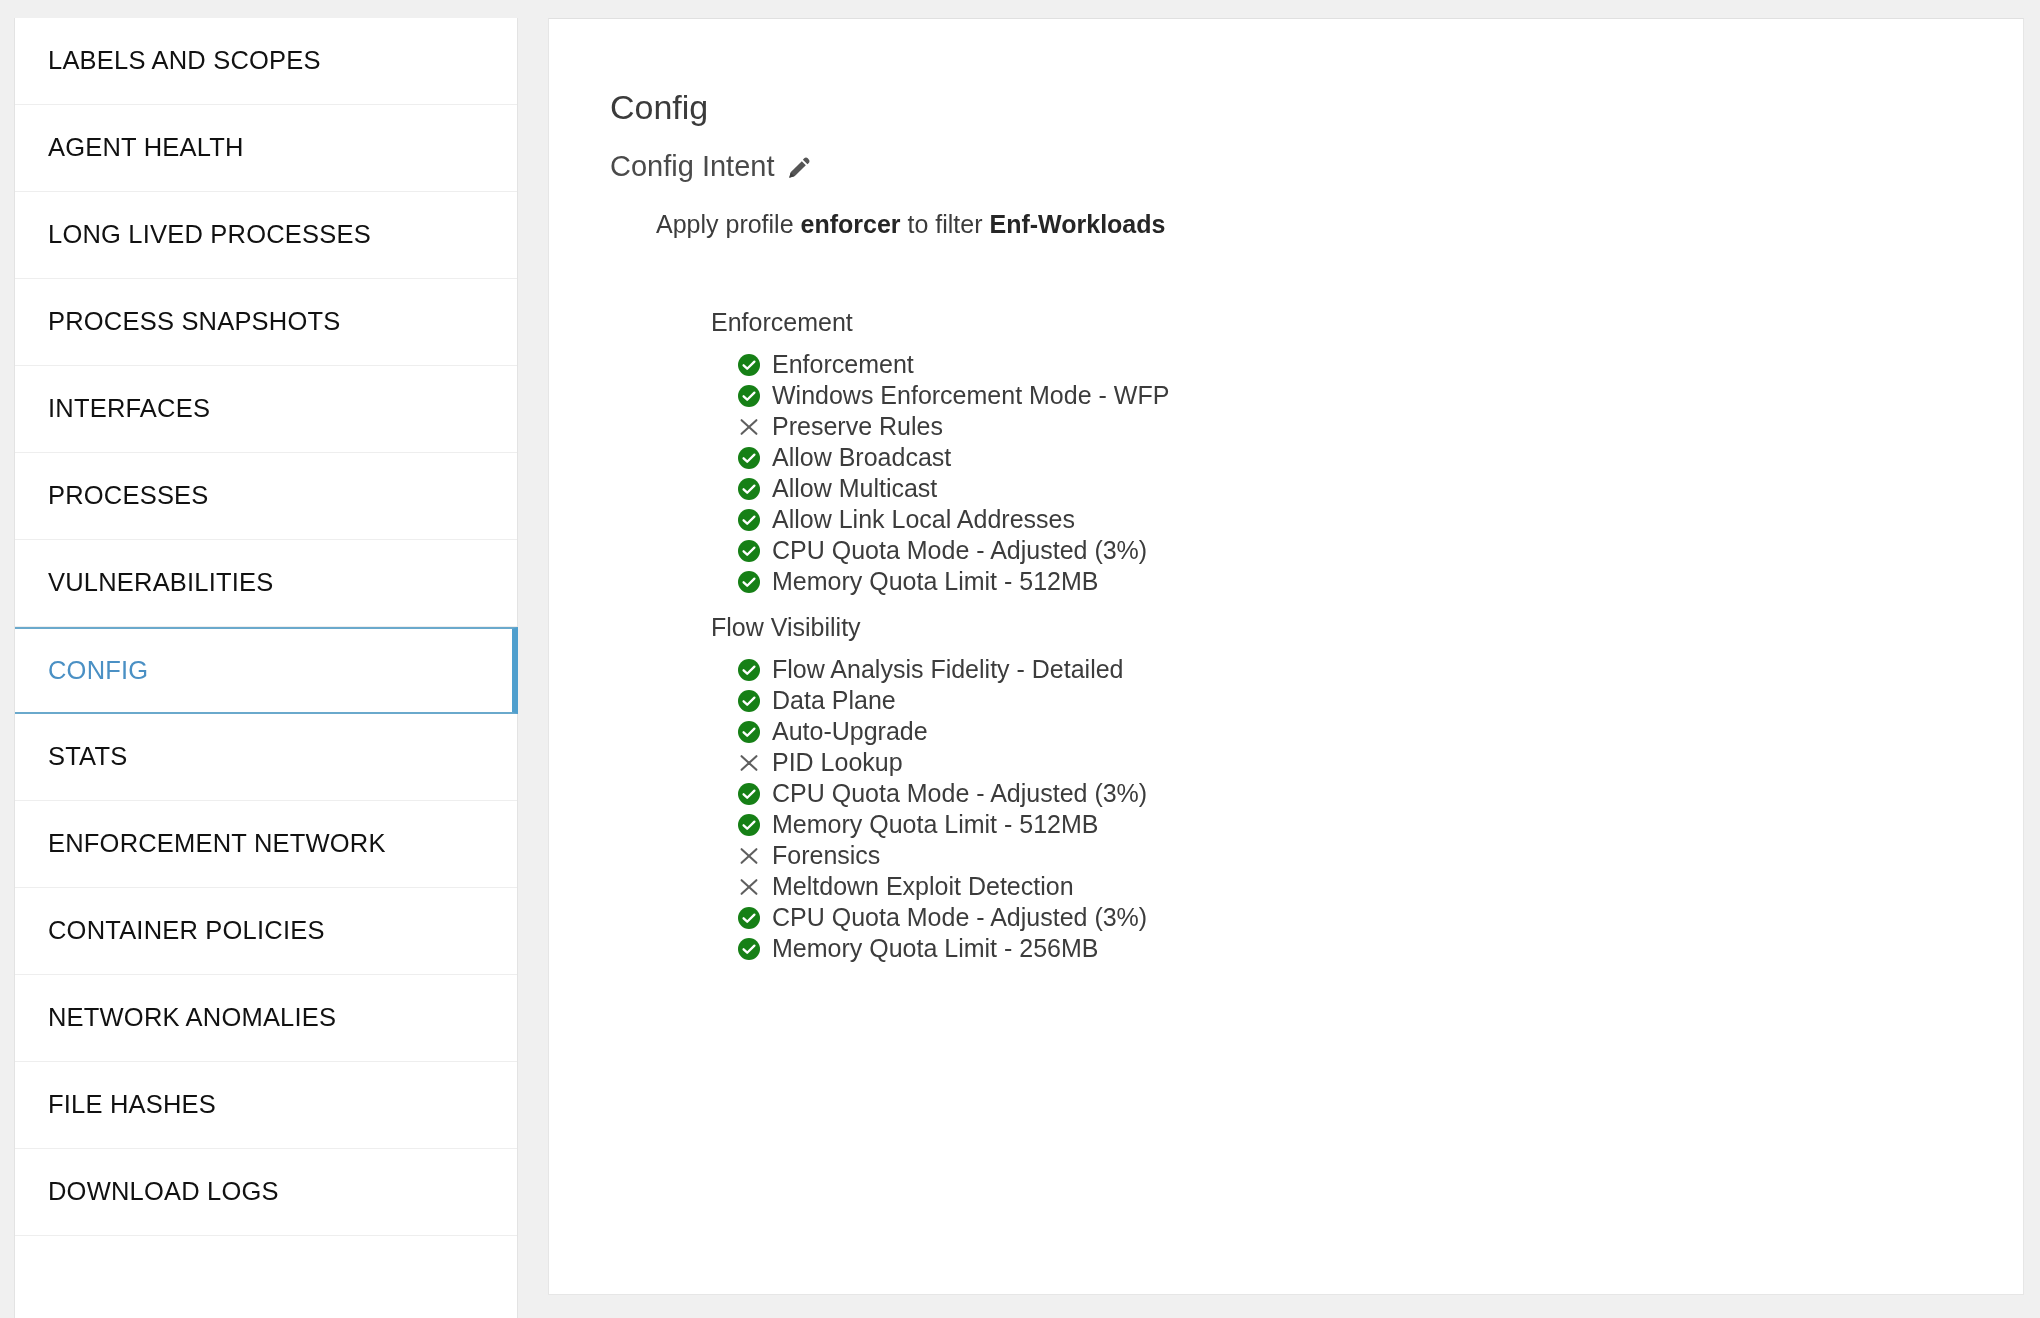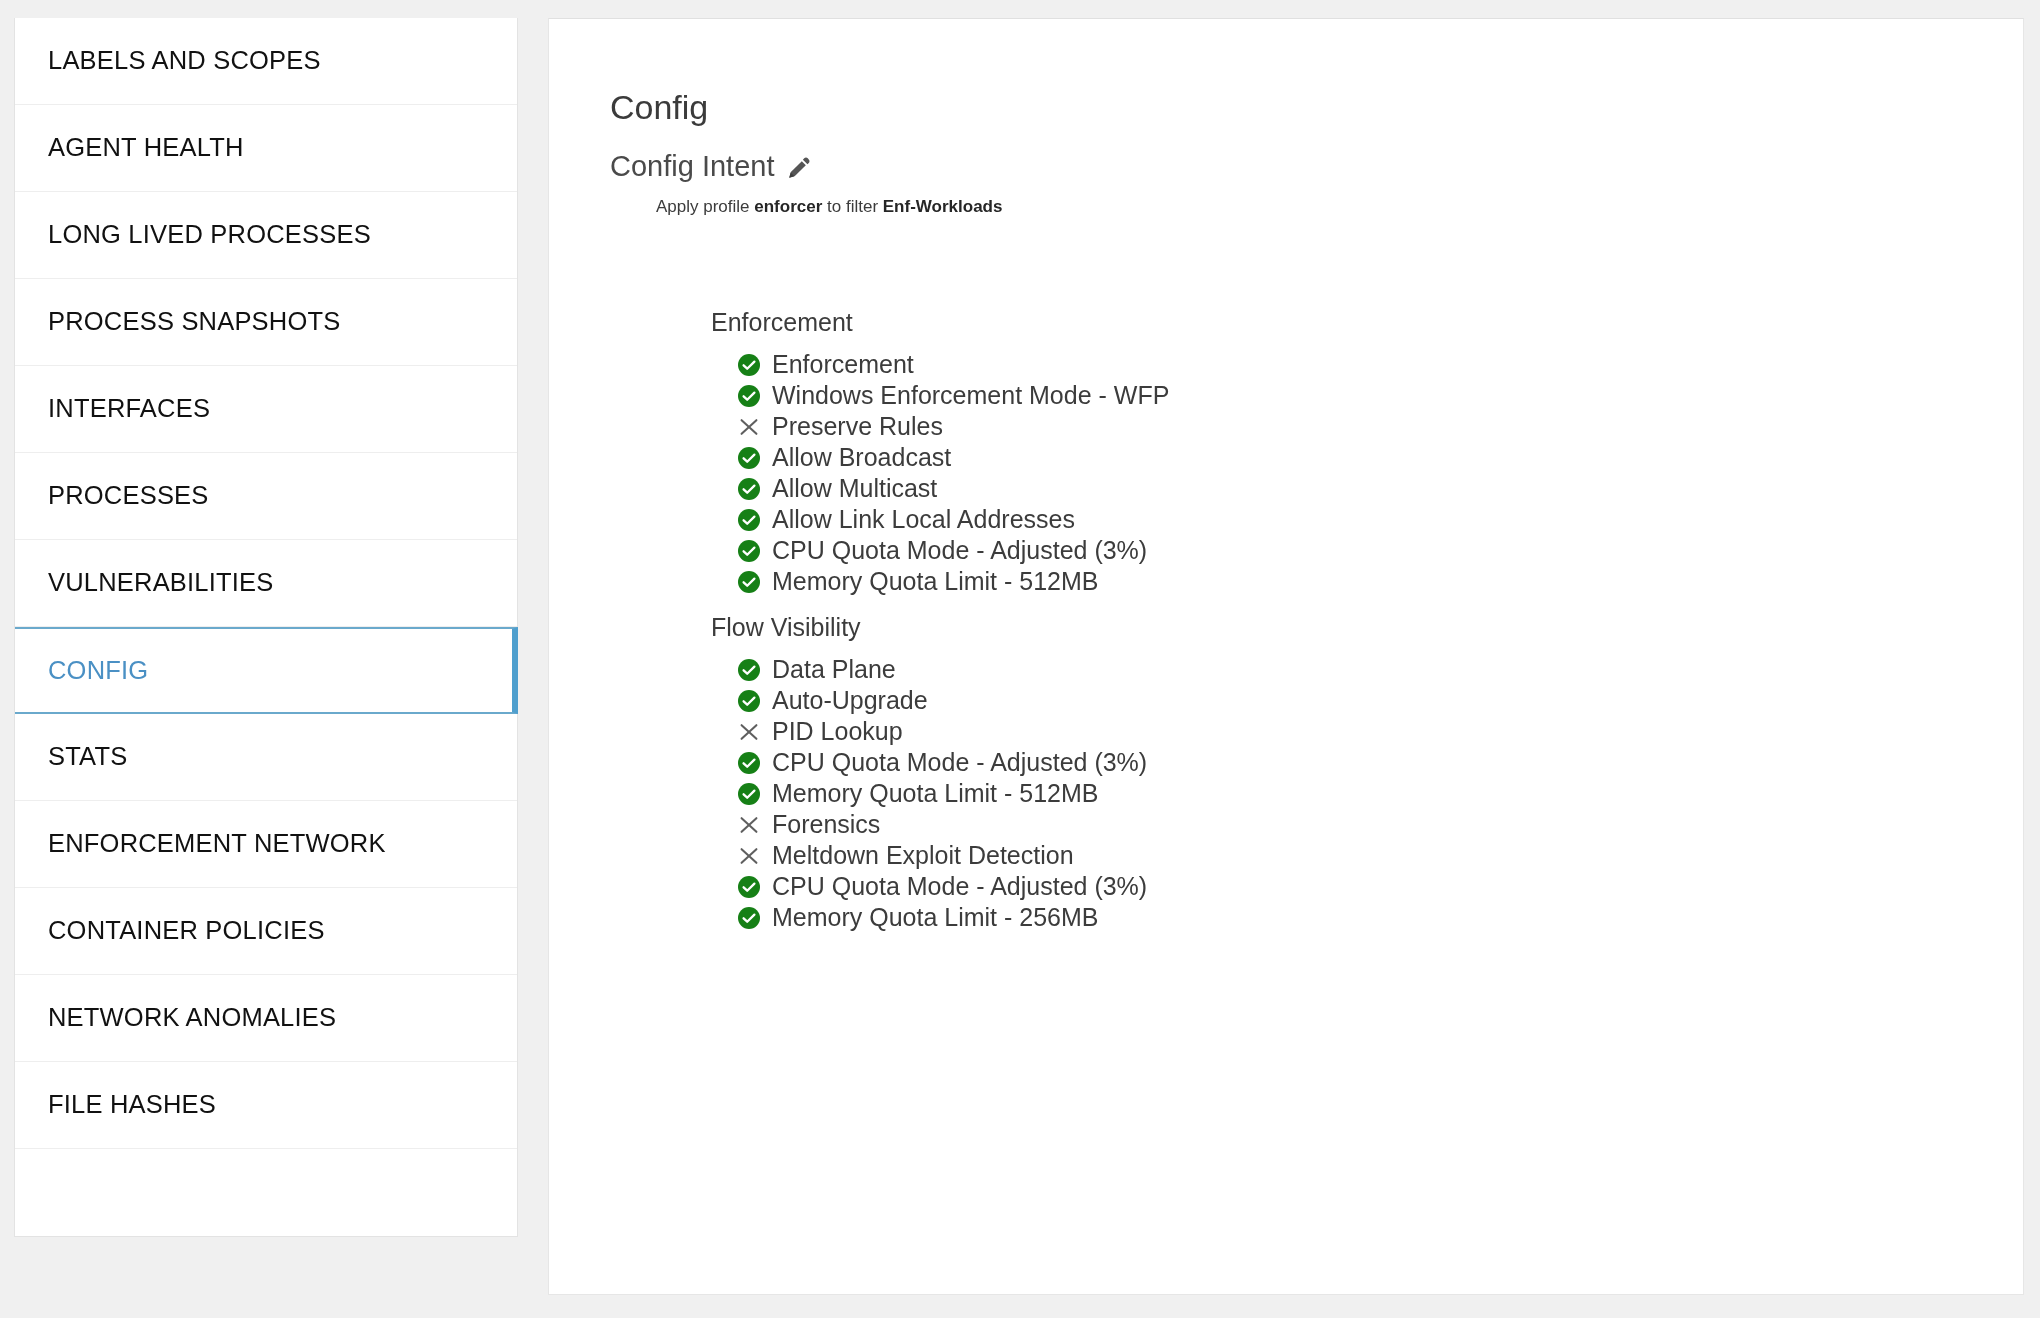--- a/index.html
+++ b/index.html
@@ -107,23 +107,23 @@
   }
 
   .intent-block {
     position: absolute;
     left: 61px;
     top: 133px;
     width: 1300px;
   }
 
   .intent-line {
-    margin-top: 16px;
+    margin-top: 28px;
     margin-left: 46px;
-    font-size: 17px;
+    font-size: 25px;
     color: #3c3c3c;
     line-height: 1.2;
   }
   .intent-line b {
     font-weight: 700;
     color: #262626;
   }
 
   .profile-block {
     position: absolute;
@@ -223,20 +223,23 @@
         <span class="sidebar-item-label">ENFORCEMENT NETWORK</span>
       </div>
       <div class="sidebar-item">
         <span class="sidebar-item-label">CONTAINER POLICIES</span>
       </div>
       <div class="sidebar-item">
         <span class="sidebar-item-label">NETWORK ANOMALIES</span>
       </div>
       <div class="sidebar-item">
         <span class="sidebar-item-label">FILE HASHES</span>
+      </div>
+      <div class="sidebar-item">
+        <span class="sidebar-item-label">DOWNLOAD LOGS</span>
       </div>
       <div class="sidebar-item blank">
         <span class="sidebar-item-label"></span>
       </div>
     </nav>
 
   <section class="content">
 
     <h1 class="page-title">Config</h1>
 
@@ -334,20 +337,29 @@
           </div>
           <div class="group">
             <div class="group-title">Flow Visibility</div>
             <div class="feature-row">
               <span class="feature-icon">
                 <svg width="24" height="24" viewBox="0 0 24 24" aria-hidden="true">
                   <circle cx="12" cy="12" r="11" fill="#168016"></circle>
                   <path d="M6.6 12.3 L10.2 15.7 L17.4 8.6" fill="none" stroke="#ffffff" stroke-width="2.3" stroke-linecap="round" stroke-linejoin="round"></path>
                 </svg>
               </span>
+              <span class="feature-label">Flow Analysis Fidelity - Detailed</span>
+            </div>
+            <div class="feature-row">
+              <span class="feature-icon">
+                <svg width="24" height="24" viewBox="0 0 24 24" aria-hidden="true">
+                  <circle cx="12" cy="12" r="11" fill="#168016"></circle>
+                  <path d="M6.6 12.3 L10.2 15.7 L17.4 8.6" fill="none" stroke="#ffffff" stroke-width="2.3" stroke-linecap="round" stroke-linejoin="round"></path>
+                </svg>
+              </span>
               <span class="feature-label">Data Plane</span>
             </div>
             <div class="feature-row">
               <span class="feature-icon">
                 <svg width="24" height="24" viewBox="0 0 24 24" aria-hidden="true">
                   <circle cx="12" cy="12" r="11" fill="#168016"></circle>
                   <path d="M6.6 12.3 L10.2 15.7 L17.4 8.6" fill="none" stroke="#ffffff" stroke-width="2.3" stroke-linecap="round" stroke-linejoin="round"></path>
                 </svg>
               </span>
               <span class="feature-label">Auto-Upgrade</span>

